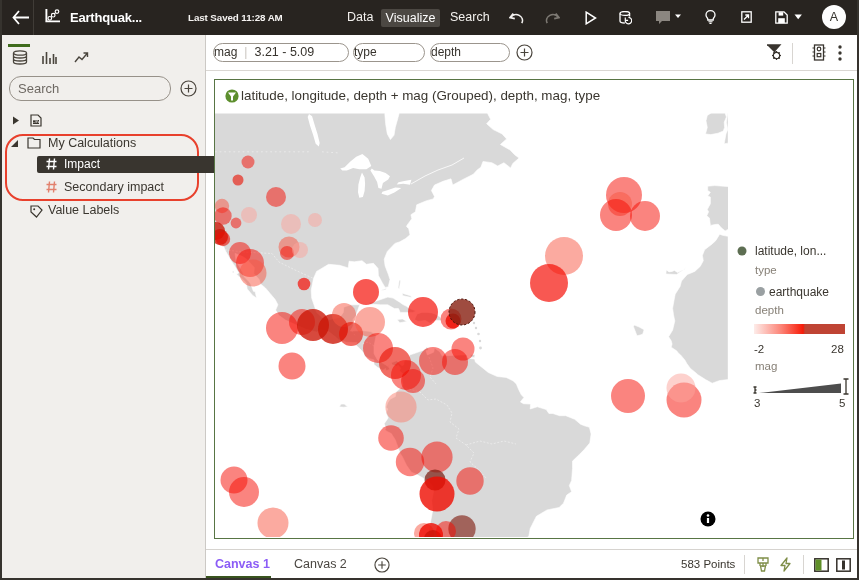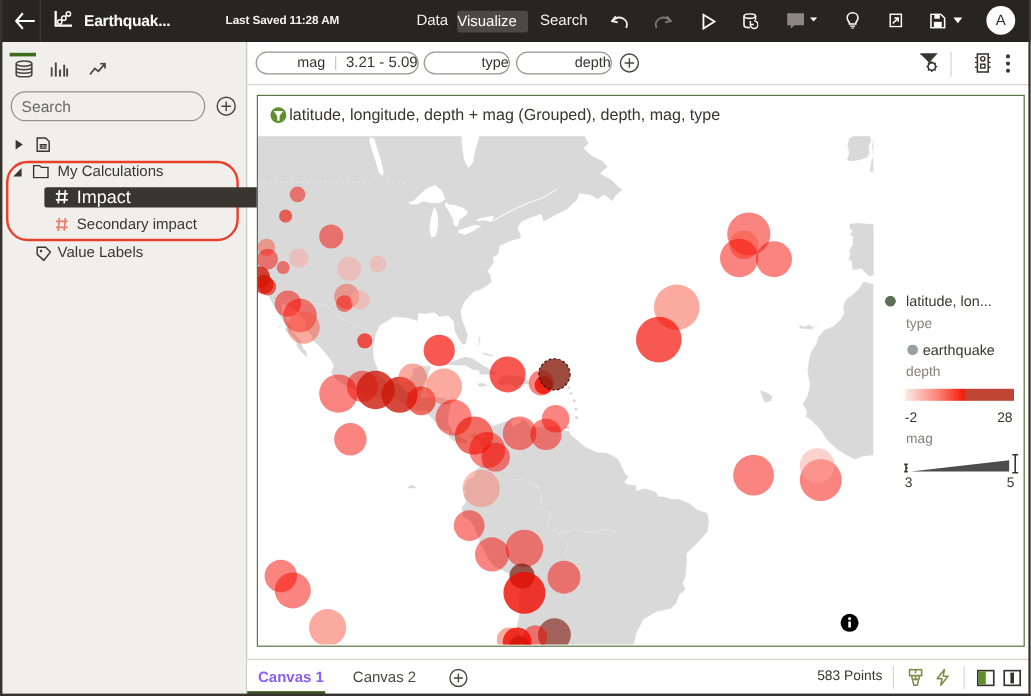--- a/index.html
+++ b/index.html
@@ -3,30 +3,30 @@
 *{margin:0;padding:0;box-sizing:border-box}
 html,body{width:859px;height:580px;overflow:hidden}
 body{position:relative;font-family:"Liberation Sans",sans-serif;background:#fff}
 .frame{position:absolute;left:0;top:0;width:859px;height:580px;border:2px solid #36332e;border-top:none;pointer-events:none;z-index:99}
 .abs{position:absolute}
 .topbar{left:0;top:0;width:859px;height:35px;background:#282420;z-index:5}
 .tb-sep{left:33px;top:0;width:1px;height:35px;background:#403c37}
 .tb-title{left:70px;top:0;height:35px;line-height:35px;color:#fff;font-size:13px;font-weight:bold;letter-spacing:-0.2px}
 .tb-saved{left:188px;top:0;height:35px;line-height:36px;color:#f6f4f2;font-size:9.8px;font-weight:bold;letter-spacing:-0.1px}
 .tb-menu{top:0;height:35px;line-height:35px;color:#f4f2ef;font-size:12.5px}
-.viz-pill{left:381px;top:9px;width:59px;height:18px;line-height:18px;background:#4c4843;color:#fff;font-size:12.5px;text-align:left;border-radius:2px}
+.viz-pill{left:381px;top:9px;width:59px;height:18px;line-height:18px;background:#4c4843;color:#fff;font-size:12.5px;text-align:center;border-radius:2px}
 .avatar{left:822px;top:5px;width:24px;height:24px;border-radius:50%;background:#fdfdfd;color:#35322c;font-size:12.5px;font-weight:normal;text-align:center;line-height:24px}
 .lpanel{left:0;top:35px;width:206px;height:543px;background:#f1efec;border-right:1px solid #ccc9c5}
 .greenline{left:8px;top:9px;width:22px;height:3px;background:#3f6b1c}
 .search{left:9px;top:41px;width:162px;height:25px;border:1px solid #979189;border-radius:12px;color:#6e6963;font-size:13px;line-height:23px;padding-left:8px}
 .trow{left:0;width:206px;height:22px;line-height:22px;font-size:12.5px;color:#3a362f}
-.sel{left:37px;top:121px;width:190px;height:17px;background:#39352f;border-radius:2px;color:#fff;font-size:15px;line-height:17px}
+.sel{left:37px;top:121px;width:190px;height:17px;background:#39352f;border-radius:2px;color:#fff;font-size:12px;line-height:17px}
 .redbox{left:5px;top:99px;width:194px;height:67px;border:2.5px solid #e8402c;border-radius:18px}
 .fbar-line{left:206px;top:70px;width:653px;height:1px;background:#dad7d3}
-.pill{top:43px;height:19px;border:1px solid #9b958d;border-radius:9.5px;font-size:12px;color:#37332d;text-align:right;line-height:17px;background:#fff}
+.pill{top:43px;height:19px;border:1px solid #9b958d;border-radius:9.5px;font-size:12px;color:#37332d;text-align:left;line-height:17px;background:#fff}
 .vpanel{left:214px;top:79px;width:640px;height:460px;border:1px solid #587544;background:#fff}
 .vtitle{left:26px;top:8px;font-size:13.4px;color:#3a362f}
 .map{position:absolute;left:0;top:0}
 .leg{position:absolute;font-size:12px;color:#3a362f}
 .leg-g{position:absolute;font-size:11.5px;color:#878077}
 .bbar{left:206px;top:549px;width:653px;height:29px;background:#fff;border-top:1px solid #d6d3cf}
 .ctab{position:absolute;top:0;height:29px;line-height:29px;font-size:12.5px}
 .vdiv{position:absolute;top:5px;width:1px;height:19px;background:#d8d5d1}
 svg{display:block}
 .icon{position:absolute}

